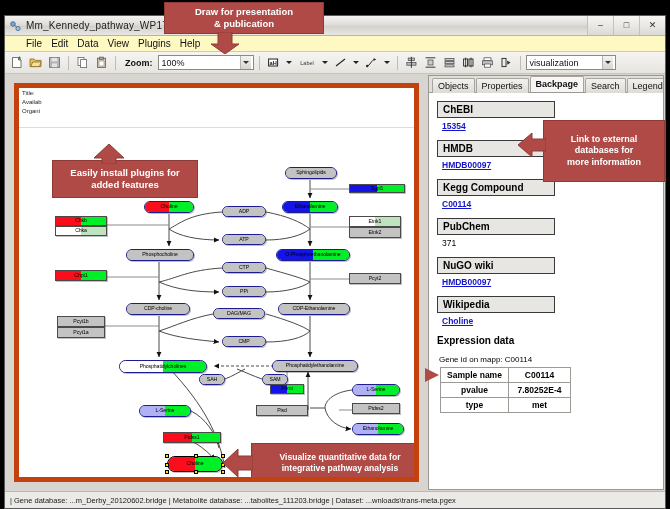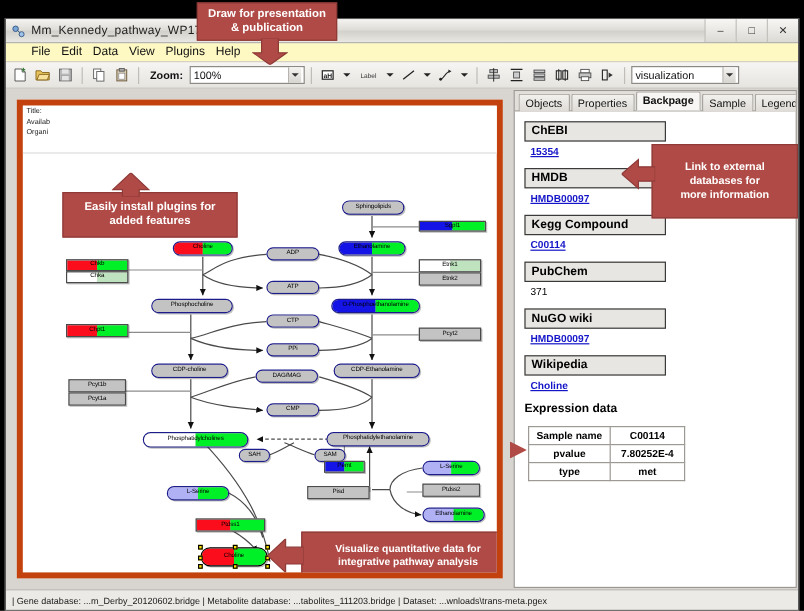--- a/index.html
+++ b/index.html
@@ -624,21 +624,21 @@
           </svg>
       </div>
 
     </div>
 
     <div class="sidepanel">
       <div class="tabstrip">
         <div class="tab">Objects</div>
         <div class="tab">Properties</div>
         <div class="tab active">Backpage</div>
-        <div class="tab">Sample</div>
+        <div class="tab">Search</div>
         <div class="tab">Legend</div>
       </div>
 
       <div class="panelbody">
         <div class="dbhdr">ChEBI</div>
         <div class="dblink">15354</div>
 
         <div class="dbhdr">HMDB</div>
         <div class="dblink">HMDB00097</div>
 
@@ -648,20 +648,21 @@
         <div class="dbhdr">PubChem</div>
         <div class="dbplain">371</div>
 
         <div class="dbhdr">NuGO wiki</div>
         <div class="dblink">HMDB00097</div>
 
         <div class="dbhdr">Wikipedia</div>
         <div class="dblink">Choline</div>
 
         <div class="exphdr">Expression data</div>
+        <div class="geneid">Gene id on mapp: C00114</div>
 
         <table class="exptbl">
           <tbody>
               <tr>
             <td class="k">Sample name</td>
             <td class="v">C00114</td>
           </tr>
           <tr>
             <td class="k">pvalue</td>
             <td class="v">7.80252E-4</td>
@@ -674,21 +675,21 @@
           </table>
       </div>
     </div>
   </div>
 
   <div class="statusbar">
     <span>| Gene database: ...m_Derby_20120602.bridge | Metabolite database: ...tabolites_111203.bridge | Dataset: ...wnloads\trans-meta.pgex</span>
   </div>
 </div>
 
-<div class="callout" style="left:164px; top:2px; width:117px; height:32px;">
+<div class="callout" style="left:164px; top:2px; width:160px; height:32px;">
   <div class="txt">
     <div>Draw for presentation</div>
     <div>&amp; publication</div>
   </div>
 </div>
 <div class="arrowhead" style="left:210px; top:32px;">
   <svg width="30" height="22" viewBox="0 0 30 22">
       <path d="M8 0 H22 V12 H29 L15 22 L1 12 H8 z" fill="#b04a46" stroke="#8e3b38" stroke-width="1"></path>
     </svg>
 </div>

